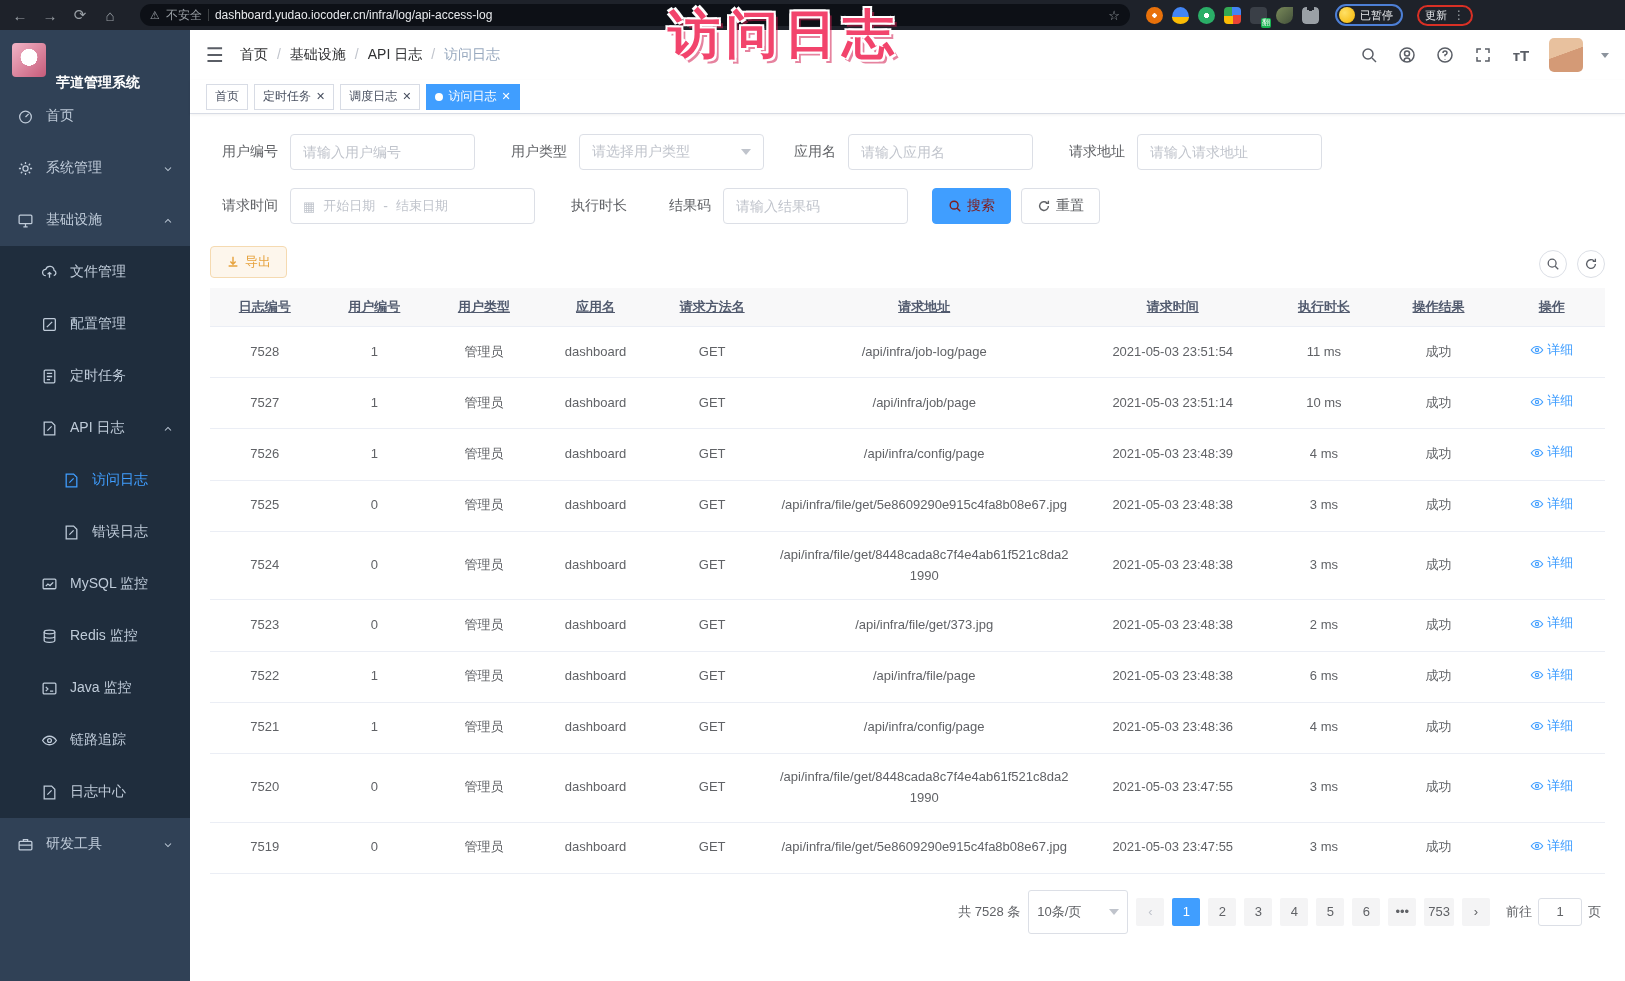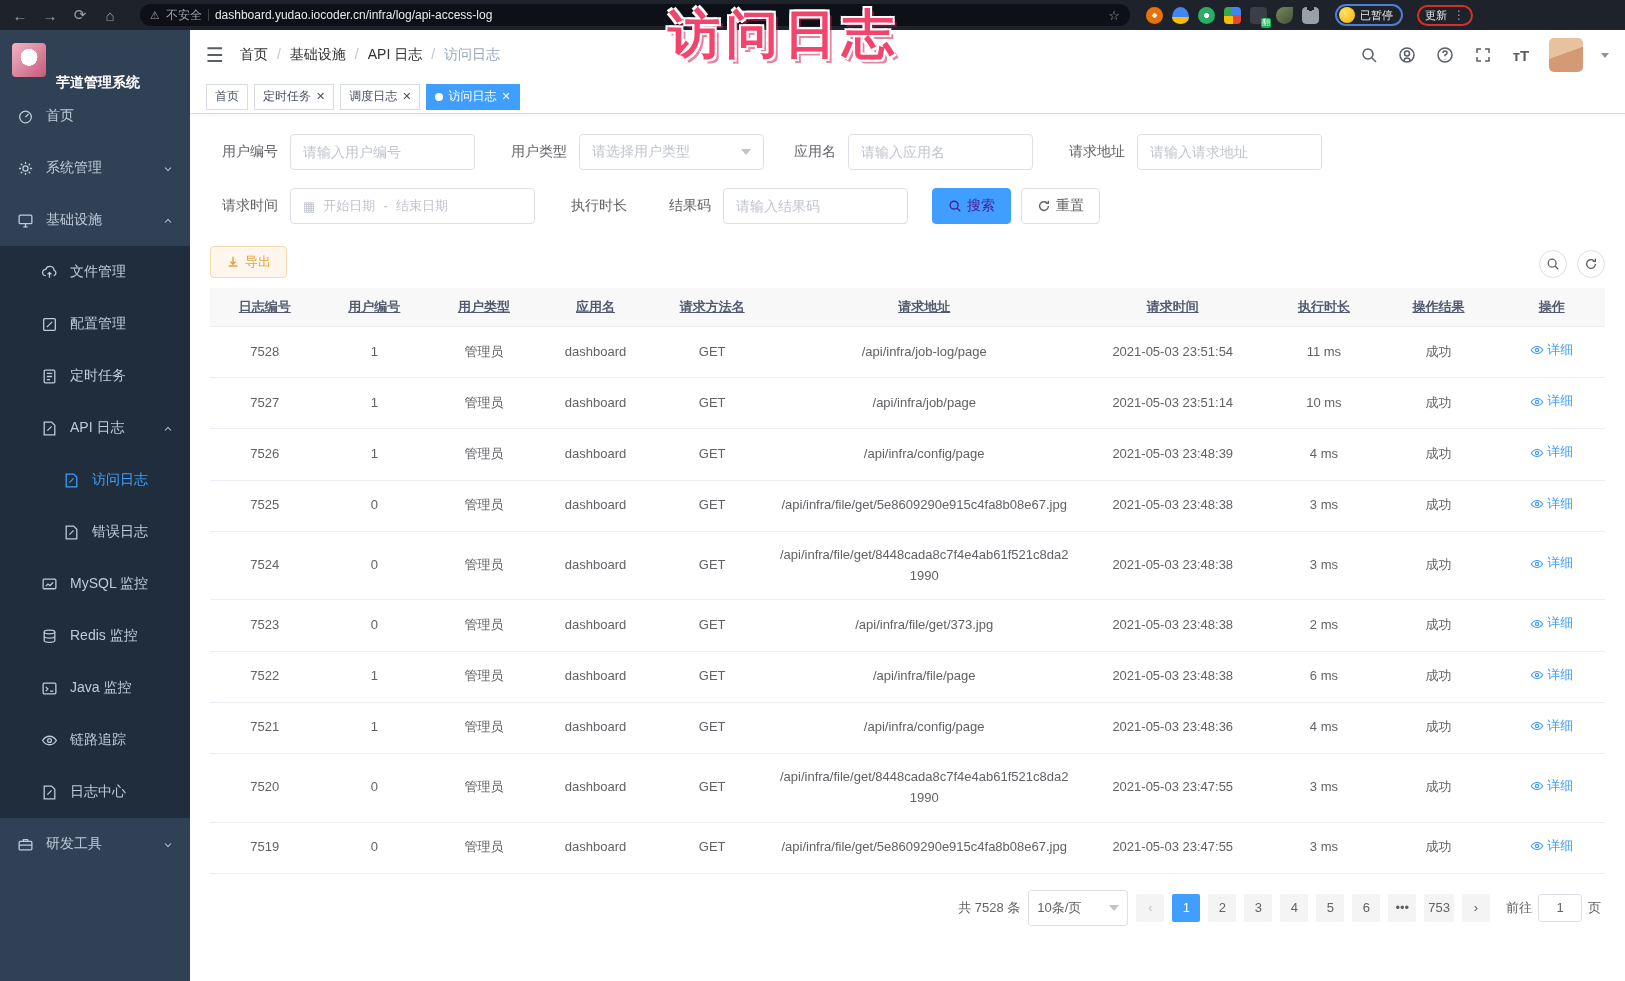--- a/index.html
+++ b/index.html
@@ -82,21 +82,21 @@
   .w185 { width:185px; }
   .el-select { justify-content:space-between; cursor:pointer; }
   .el-select .ph { color:#c0c4cc; }
   .sel-caret { width:0; height:0; border-left:5px solid transparent; border-right:5px solid transparent; border-top:6px solid #c0c4cc; margin-left:8px; }
   .date-range { width:245px; gap:8px; }
   .date-range .ph { color:#c0c4cc; font-size:13px; }
   .date-range .cal { color:#c0c4cc; font-size:13px; }
   .date-sep { color:#c0c4cc; }
   .btn { height:36px; border-radius:4px; font-size:14px; display:inline-flex; align-items:center; gap:5px; padding:0 15px; cursor:pointer; border:1px solid #dcdfe6; background:#fff; color:#606266; font-family:inherit; }
   .btn svg { width:14px; height:14px; stroke:currentColor; fill:none; stroke-width:1.6; }
-  .btn.primary { background:#409eff; border-color:#409eff; color:#4c1d95; }
+  .btn.primary { background:#409eff; border-color:#409eff; color:#7f1d1d; }
   .btn.warn-plain { background:#fdf6ec; border-color:#f5dab1; color:#e6a23c; height:32px; font-size:13px; }
 
   
   .table-toolbar { display:flex; align-items:flex-end; padding:4px 20px 10px 20px; }
   .right-tools { margin-left:auto; display:flex; gap:10px; }
   .circle-btn { width:28px; height:28px; border-radius:50%; border:1px solid #dcdfe6; display:flex; align-items:center; justify-content:center; color:#5a5e66; cursor:pointer; background:#fff; }
   .circle-btn svg { width:14px; height:14px; stroke:currentColor; fill:none; stroke-width:1.5; }
 
   
   .table-wrap { padding:0 20px; }
@@ -106,21 +106,21 @@
   .detail-link { color:#409eff; cursor:pointer; display:inline-flex; align-items:center; gap:3px; white-space:nowrap; }
   .detail-link svg { width:14px; height:14px; stroke:#409eff; fill:none; stroke-width:1.4; }
   col.c-id,col.c-uid,col.c-utype { width:108px; }
   col.c-app { width:112px; } col.c-method { width:118px; }
   col.c-url { width:300px; } col.c-time { width:190px; }
   col.c-dur { width:108px; } col.c-res { width:118px; } col.c-op { width:105px; }
 
   
   .pagination { display:flex; align-items:center; justify-content:flex-end; gap:8px; padding:16px 24px; font-size:13px; color:#606266; }
   .pg-total { }
-  .pg-size { width:100px; height:36px; border:1px solid #dcdfe6; border-radius:3px; display:flex; align-items:center; justify-content:space-between; padding:12px 8px; color:#606266; cursor:pointer; }
+  .pg-size { width:100px; height:44px; border:1px solid #dcdfe6; border-radius:3px; display:flex; align-items:center; justify-content:space-between; padding:12px 8px; color:#606266; cursor:pointer; }
   .pg-btn { min-width:28px; height:28px; border-radius:2px; background:#f4f4f5; color:#606266; display:flex; align-items:center; justify-content:center; cursor:pointer; font-size:13px; padding:0 4px; }
   .pg-btn.arrow { color:#c0c4cc; }
   .pg-btn.arrow.next { color:#606266; }
   .pg-btn.active { background:#409eff; color:#fff; }
   .pg-goto { display:flex; align-items:center; gap:6px; margin-left:8px; }
   .pg-goto input { width:44px; height:28px; border:1px solid #dcdfe6; border-radius:3px; text-align:center; font-size:13px; color:#606266; outline:none; font-family:inherit; }
 </style>
 </head>
 <body>
 

